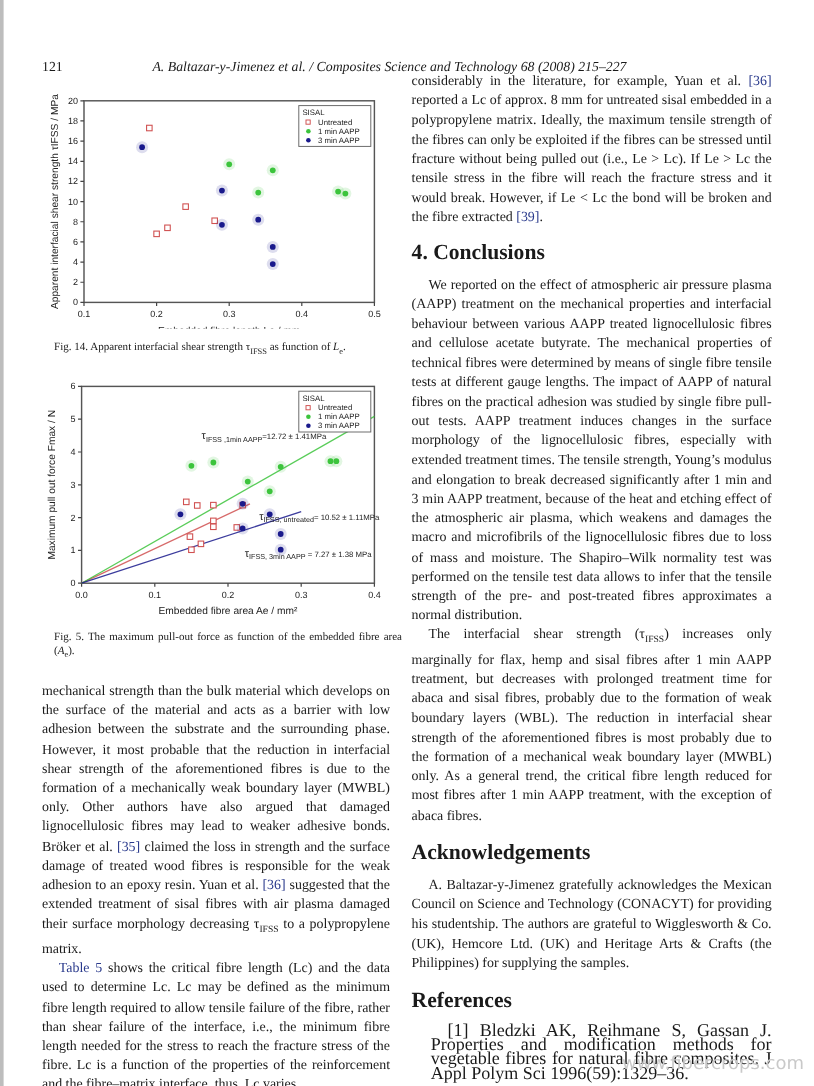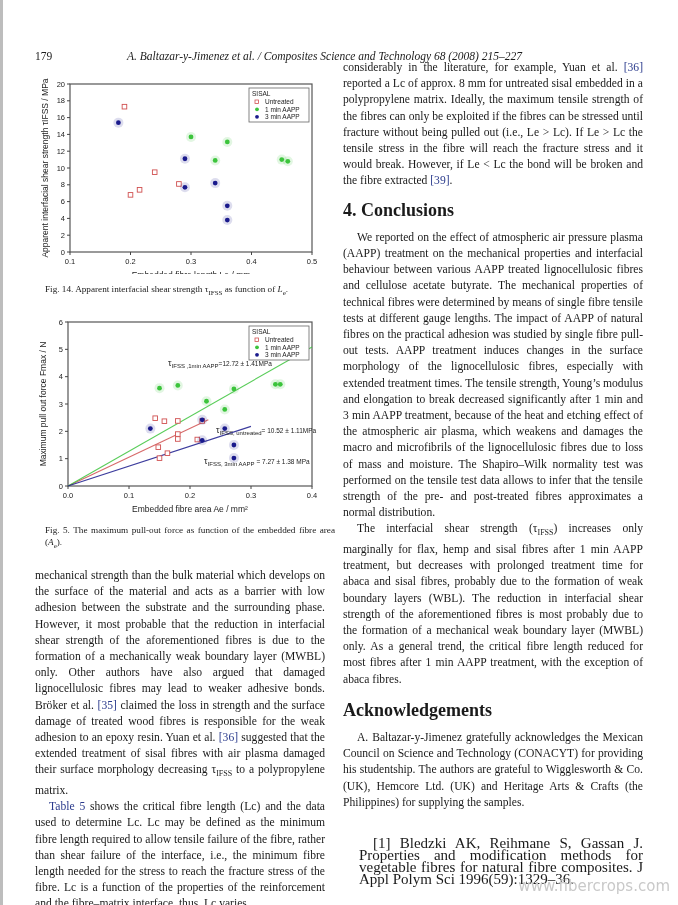--- a/index.html
+++ b/index.html
@@ -20,21 +20,21 @@
   .wm1{font-size:15px;letter-spacing:1px;}
   .wm2{font-size:15px;margin-top:16px;}
   svg text{font-family:"Liberation Sans","DejaVu Sans",sans-serif;}
 </style>
 </head>
 <body>
 
 <div class="page-border"></div>
 
 <div class="header">
-  <span class="pnum">179</span>
+  <span class="pnum">121</span>
   <span class="running">A. Baltazar-y-Jimenez et al. / Composites Science and Technology 68 (2008) 215–227</span>
 </div>
 
 <svg class="fig" id="fig14" style="left:28px;top:74px;" width="300" height="200">
     <rect x="42" y="10" width="242" height="168" fill="none" stroke="#555" stroke-width="1.2"></rect>
     <line x1="42" y1="178" x2="42" y2="181" stroke="#444"></line>
     <text x="42" y="190" font-size="7.5" text-anchor="middle" fill="#222">0.1</text>
     <line x1="102.5" y1="178" x2="102.5" y2="181" stroke="#444"></line>
     <text x="102.5" y="190" font-size="7.5" text-anchor="middle" fill="#222">0.2</text>
     <line x1="163" y1="178" x2="163" y2="181" stroke="#444"></line>
@@ -204,19 +204,20 @@
   <div style="height:12px"></div>
   <p class="h noindent">4. Conclusions</p>
   <div style="height:12px"></div>
   <p>We reported on the effect of atmospheric air pressure plasma (AAPP) treatment on the mechanical properties and interfacial behaviour between various AAPP treated lignocellulosic fibres and cellulose acetate butyrate. The mechanical properties of technical fibres were determined by means of single fibre tensile tests at different gauge lengths. The impact of AAPP of natural fibres on the practical adhesion was studied by single fibre pull-out tests. AAPP treatment induces changes in the surface morphology of the lignocellulosic fibres, especially with extended treatment times. The tensile strength, Young’s modulus and elongation to break decreased significantly after 1 min and 3 min AAPP treatment, because of the heat and etching effect of the atmospheric air plasma, which weakens and damages the macro and microfibrils of the lignocellulosic fibres due to loss of mass and moisture. The Shapiro–Wilk normality test was performed on the tensile test data allows to infer that the tensile strength of the pre- and post-treated fibres approximates a normal distribution.</p>
   <p><span>The interfacial shear strength (τ</span><sub style="font-size:8px">IFSS</sub><span>) increases only marginally for flax, hemp and sisal fibres after 1 min AAPP treatment, but decreases with prolonged treatment time for abaca and sisal fibres, probably due to the formation of weak boundary layers (WBL). The reduction in interfacial shear strength of the aforementioned fibres is most probably due to the formation of a mechanical weak boundary layer (MWBL) only. As a general trend, the critical fibre length reduced for most fibres after 1 min AAPP treatment, with the exception of abaca fibres.</span></p>
   <div style="height:14px"></div>
   <p class="h noindent">Acknowledgements</p>
   <div style="height:12px"></div>
   <p>A. Baltazar-y-Jimenez gratefully acknowledges the Mexican Council on Science and Technology (CONACYT) for providing his studentship. The authors are grateful to Wigglesworth &amp; Co. (UK), Hemcore Ltd. (UK) and Heritage Arts &amp; Crafts (the Philippines) for supplying the samples.</p>
   <div style="height:14px"></div>
+  <p class="h noindent">References</p>
   <div style="height:12px"></div>
   <p class="ref">[1] Bledzki AK, Reihmane S, Gassan J. Properties and modification methods for vegetable fibres for natural fibre composites. J Appl Polym Sci 1996(59):1329–36.</p>
 </div>
 
 <div class="watermark">
   <div class="wm2">www.fibercrops.com</div>
 </div>
 
 </body></html>

